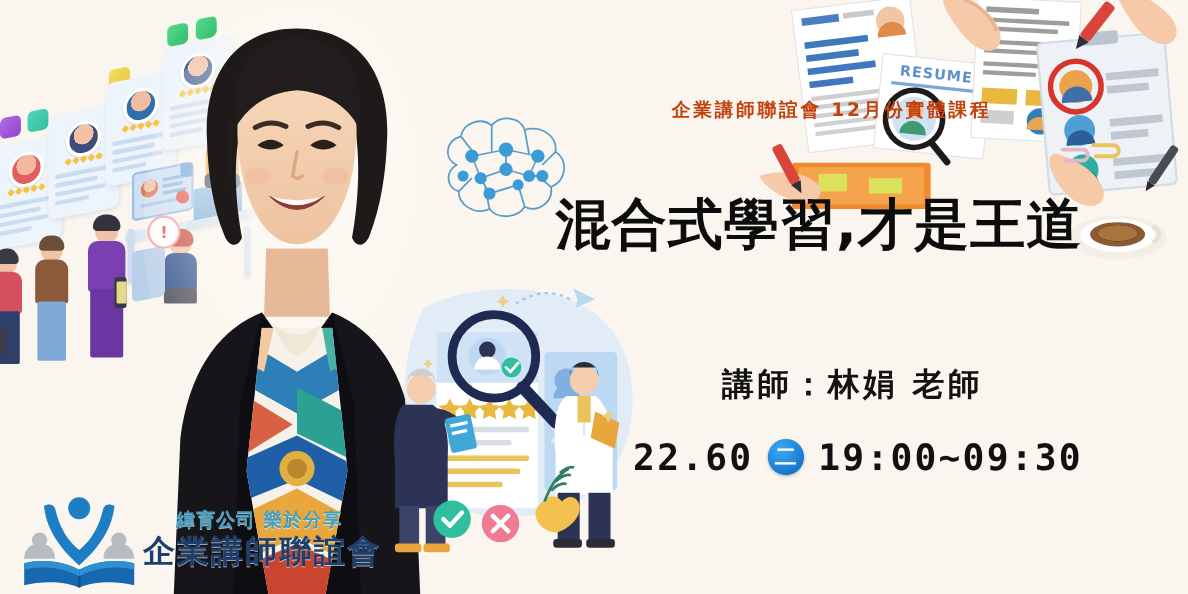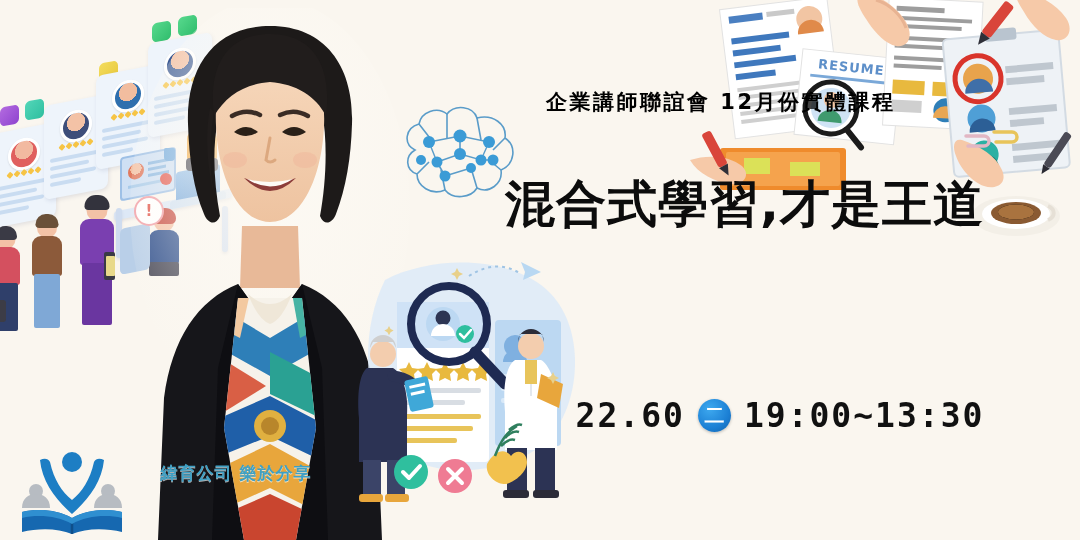--- a/index.html
+++ b/index.html
@@ -49,23 +49,23 @@
 
   
   .resume-scene{left:690px;top:-10px;width:400px;height:200px;}
 
   
   .hiring{left:345px;top:250px;width:255px;height:255px;}
 
   
   .subtitle{
     left:546px;top:88px;width:420px;
-    font-size:21px;font-weight:700;color:#000000;letter-spacing:2.5px;
+    font-size:17px;font-weight:700;color:#c2410c;letter-spacing:2.5px;
     font-family:"DejaVu Sans","Liberation Sans",sans-serif;
-    white-space:nowrap;
+    text-align:center;white-space:nowrap;
   }
   .headline{
     left:505px;top:178px;width:560px;
     font-size:50px;font-weight:900;color:#0c0c0c;letter-spacing:1px;
     font-family:"DejaVu Sans","Liberation Sans",sans-serif;
     white-space:nowrap;line-height:1.05;
   }
   .org-role{
     left:560px;top:292px;width:430px;text-align:center;
     font-size:19px;font-weight:700;color:#1b1b1b;letter-spacing:5px;
@@ -580,25 +580,26 @@
         <path d="M208 122 l2 4 l4 2 l-4 2 l-2 4 l-2 -4 l-4 -2 l4 -2 z"></path>
         <path d="M44 76 l1.6 3 l3 1.6 l-3 1.6 l-1.6 3 l-1.6 -3 l-3 -1.6 l3 -1.6 z"></path>
       </g>
     </svg>
   </div>
 
   <div class="abs subtitle noselect">企業講師聯誼會 12月份實體課程</div>
 
   <div class="abs headline noselect">混合式學習,才是王道</div>
 
+  <div class="abs speaker noselect">講師：林娟 老師</div>
 
   <div class="abs datetime noselect">
     <span class="dt-date">22.60</span>
     <span class="weekday">二</span>
-    <span class="dt-time">19:00~13:30</span>
+    <span class="dt-time">19:00~09:30</span>
   </div>
 
 
   <div class="abs logo-block noselect">
     <div class="logo-mark">
       <svg viewBox="0 0 104 90" width="104" height="90">
 
         <circle cx="16" cy="45" r="7" fill="#b7bcc2"></circle>
         <path d="M2 62 C2 52 9 48 16 48 C23 48 30 52 30 62 Z" fill="#b7bcc2"></path>
         <circle cx="88" cy="45" r="7" fill="#b7bcc2"></circle>
@@ -612,16 +613,17 @@
 
         <path d="M2 66 C18 62 38 64 52 72 C66 64 86 62 102 66
                  L102 86 C86 82 66 82 52 88 C38 82 18 82 2 86 Z" fill="#1668b0"></path>
         <path d="M52 72 L52 88" stroke="#0f4f8a" stroke-width="2.5"></path>
         <path d="M2 66 C18 62 38 64 52 72 L52 78 C38 70 18 68 2 72 Z" fill="#2f8fd0"></path>
         <path d="M102 66 C86 62 66 64 52 72 L52 78 C66 70 86 68 102 72 Z" fill="#2f8fd0"></path>
       </svg>
     </div>
     <div class="logo-text">
       <div class="logo-tagline">緯育公司 樂於分享</div>
+      <div class="logo-name">企業講師聯誼會</div>
     </div>
   </div>
 
 </div>
 
 </body></html>

